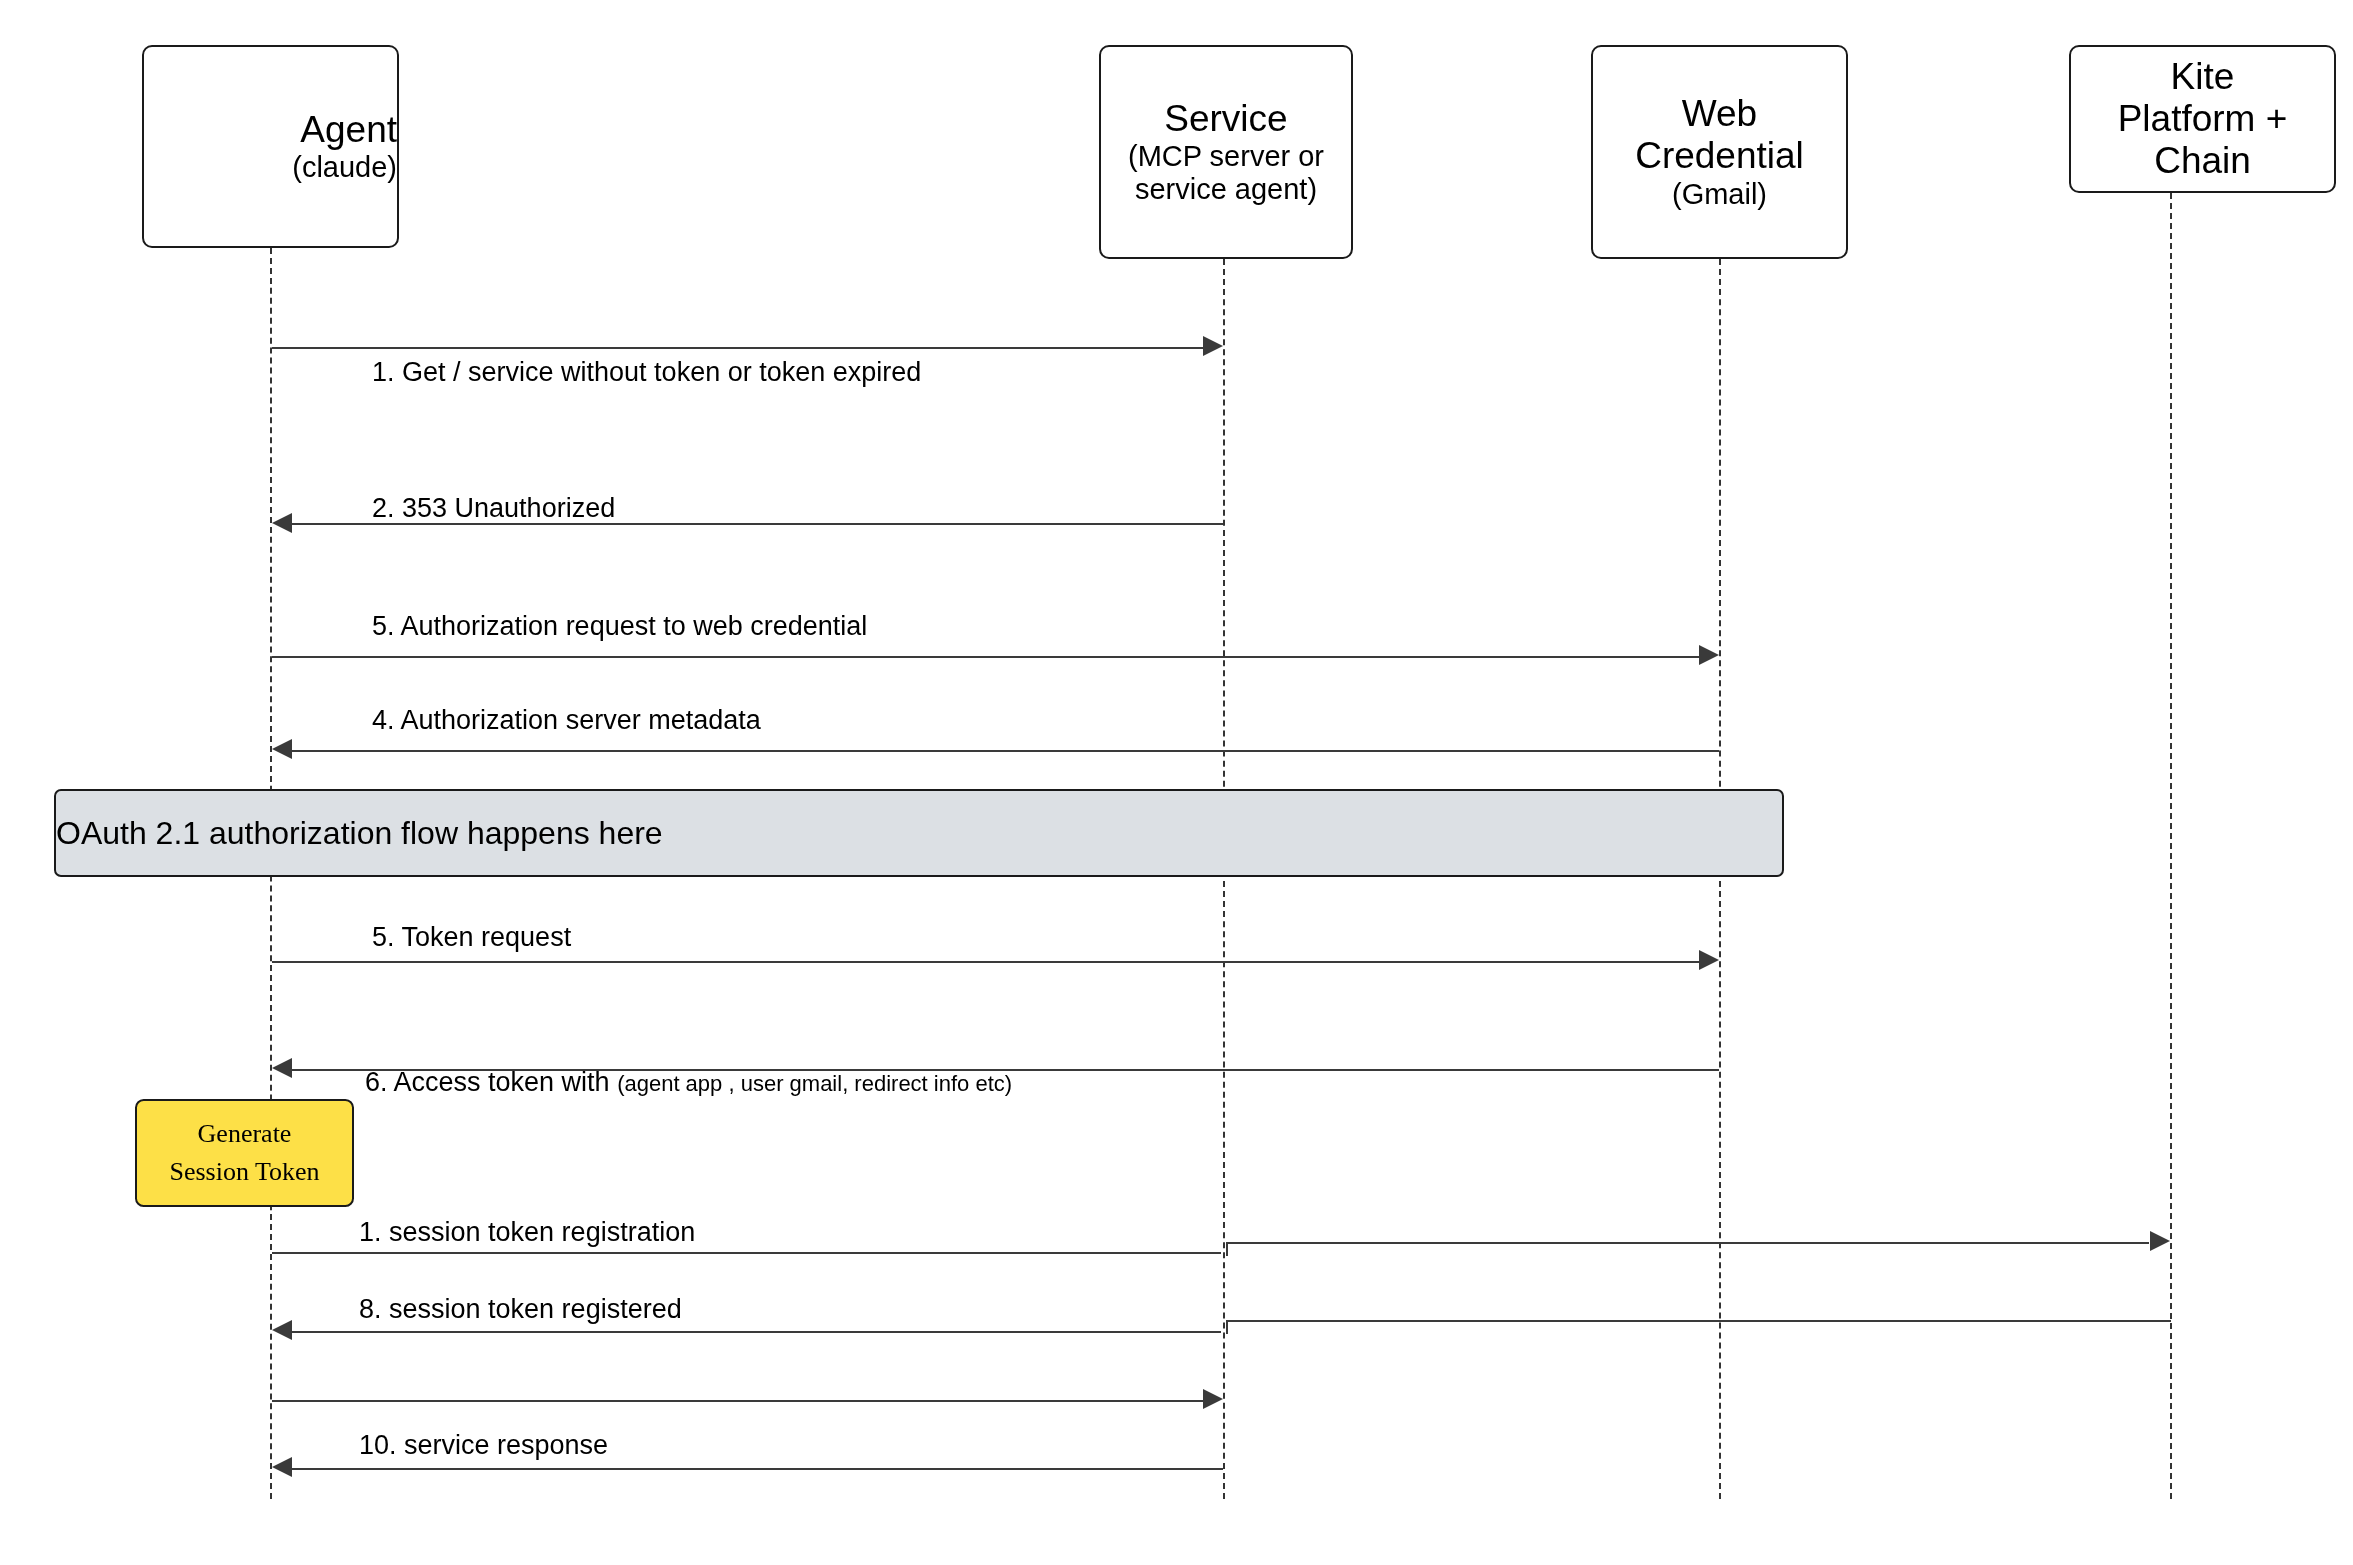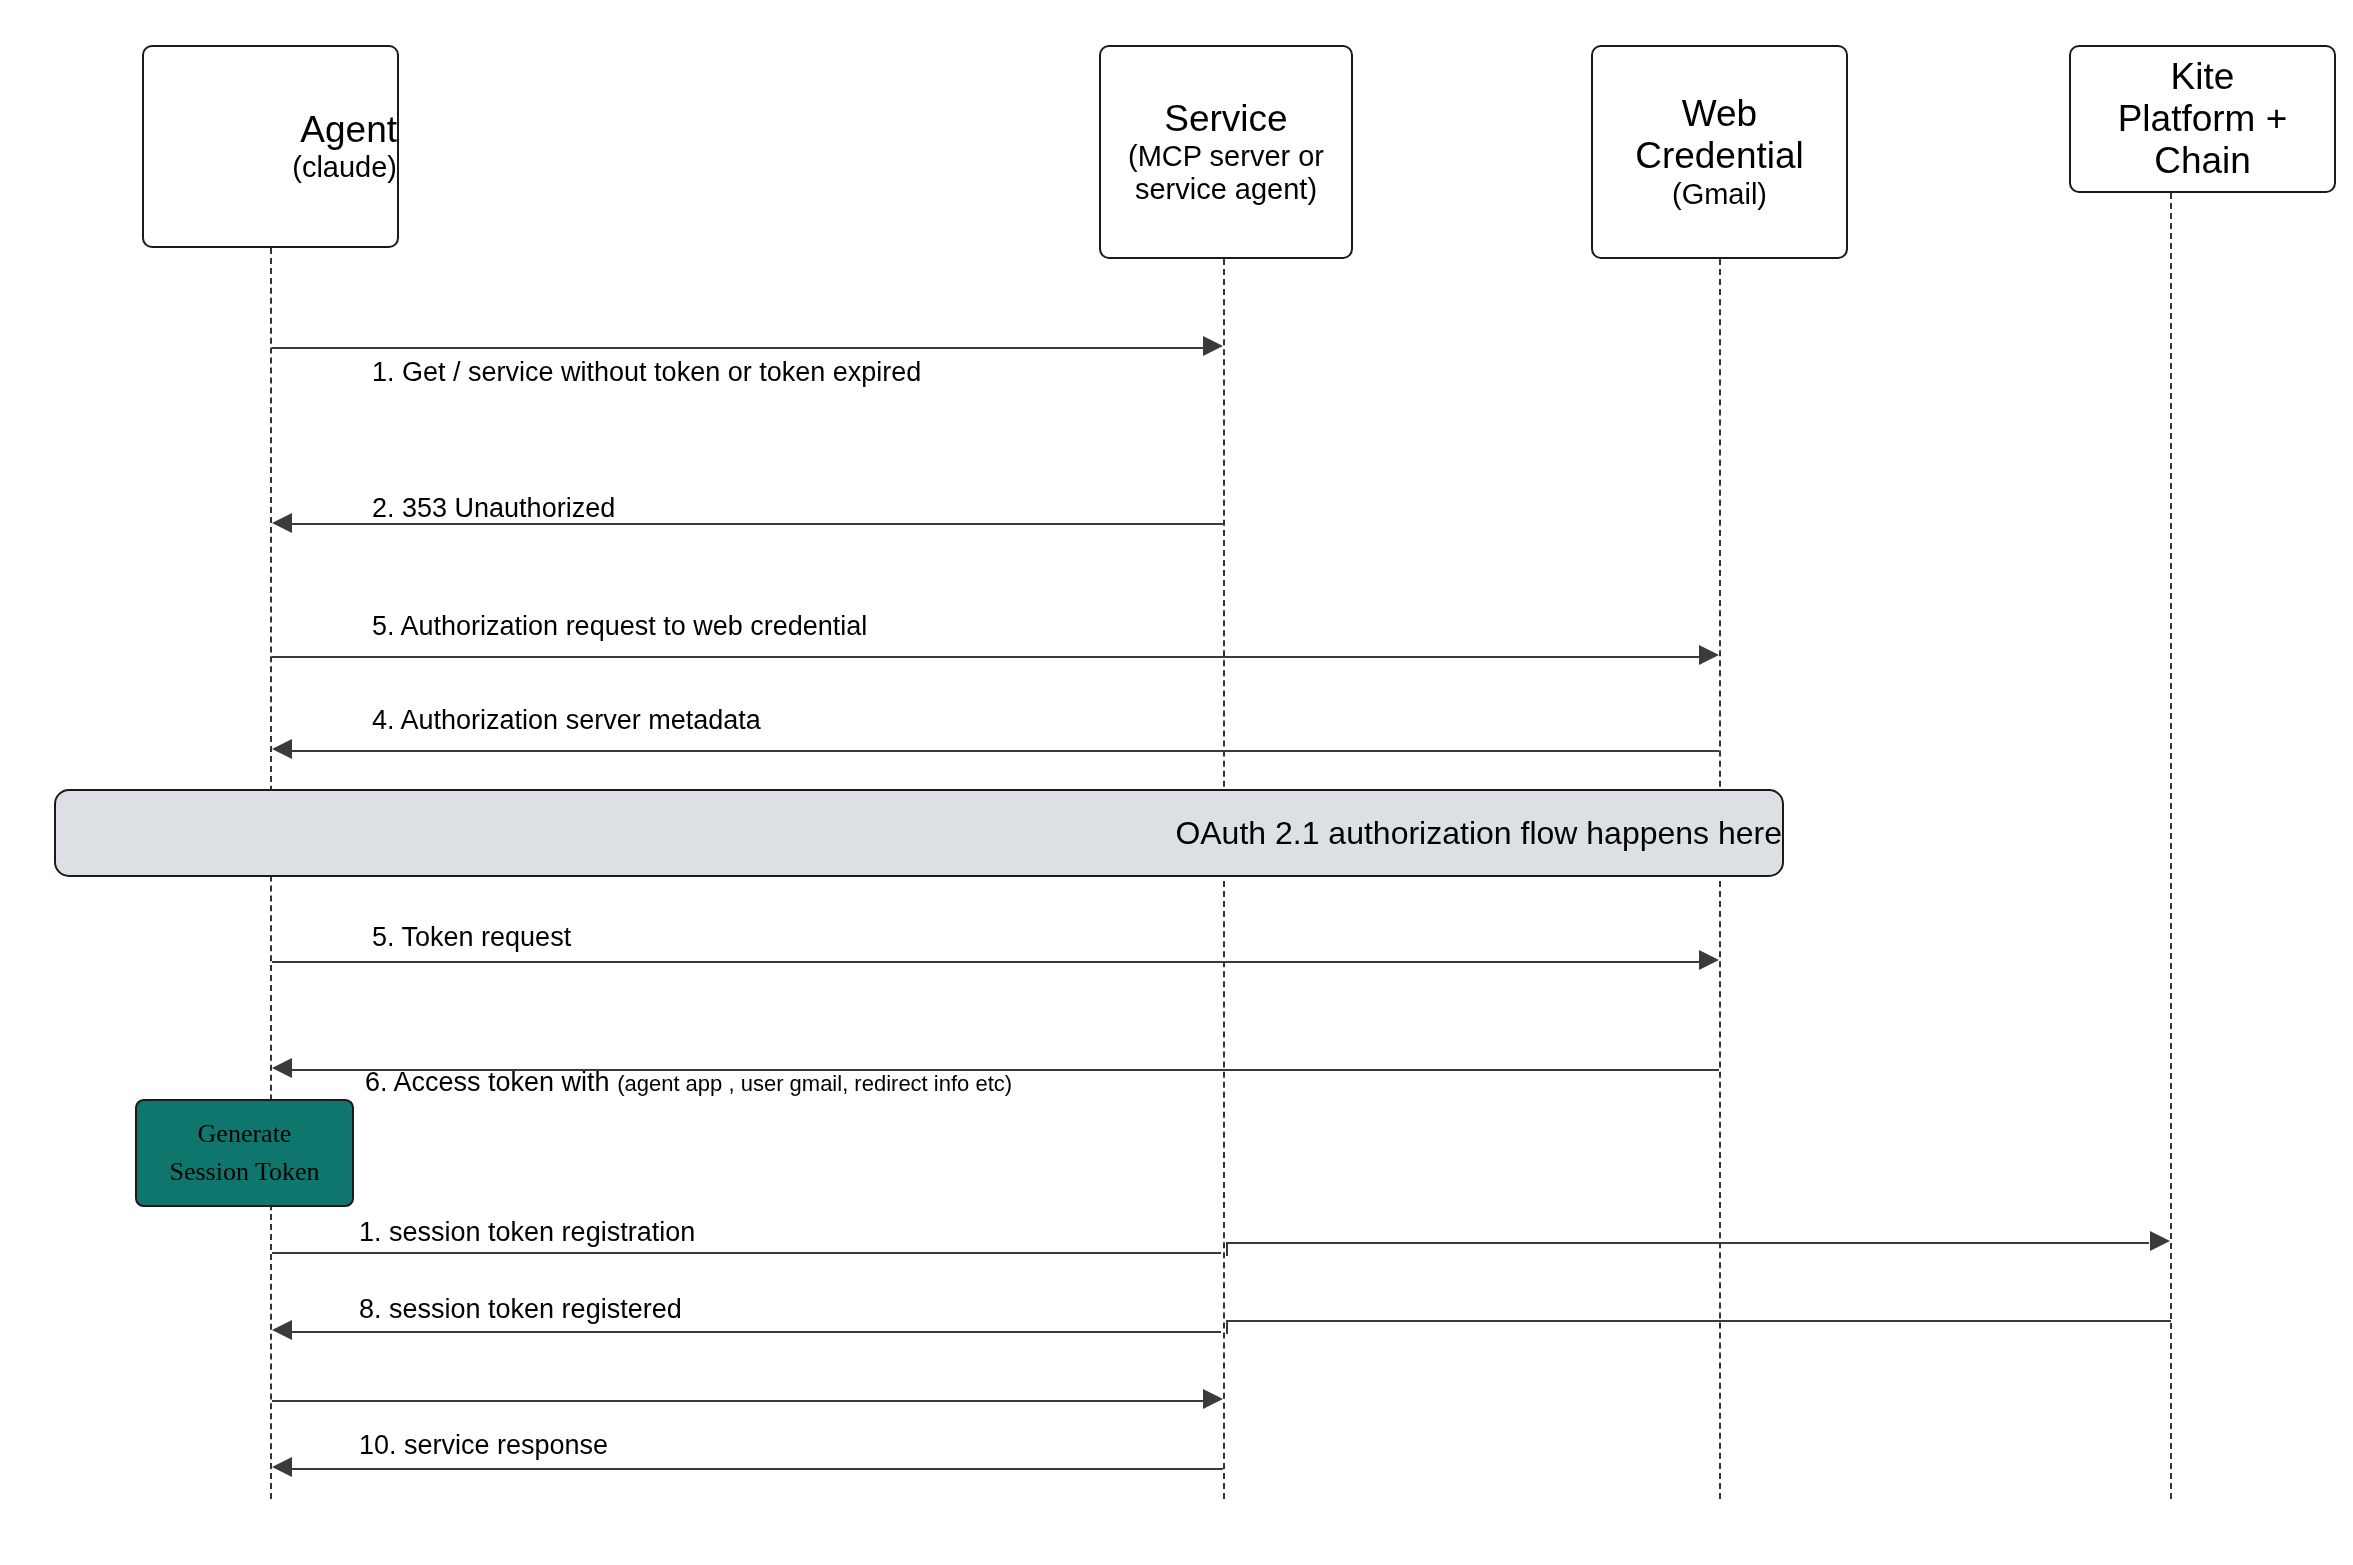--- a/index.html
+++ b/index.html
@@ -77,35 +77,35 @@
     line-height: 1;
   }
   .msg-label .small {
     font-size: 22px;
   }
   .note-box {
     position: absolute;
     box-sizing: border-box;
     background: #dce0e4;
     border: 2.9px solid #1a1a1a;
-    border-radius: 15px;
+    border-radius: 7px;
     display: flex;
     align-items: center;
-    justify-content: flex-end;
+    justify-content: flex-start;
     text-align: center;
   }
   .note-text {
     font-size: 32px;
     color: #000;
     font-family: "Liberation Sans", sans-serif;
   }
   .gen-box {
     position: absolute;
     box-sizing: border-box;
-    background: #0f766e;
+    background: #fde047;
     border: 2.9px solid #1a1a1a;
     border-radius: 8.6px;
     display: flex;
     flex-direction: column;
     align-items: center;
     justify-content: center;
     text-align: center;
     font-family: "Liberation Serif", serif;
     line-height: 1.45;
   }

